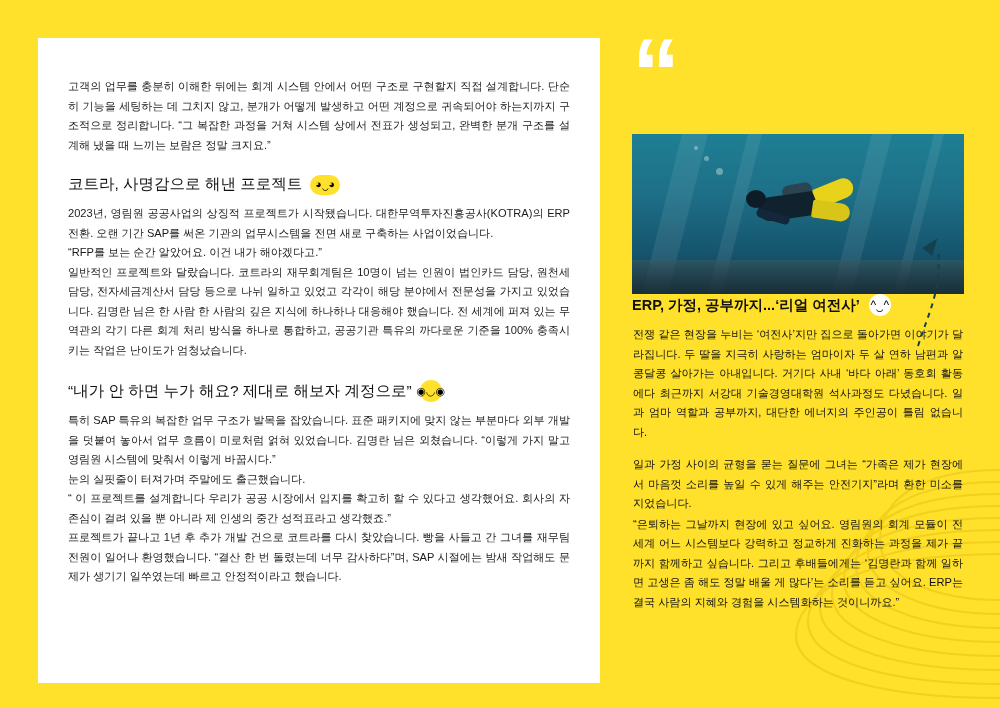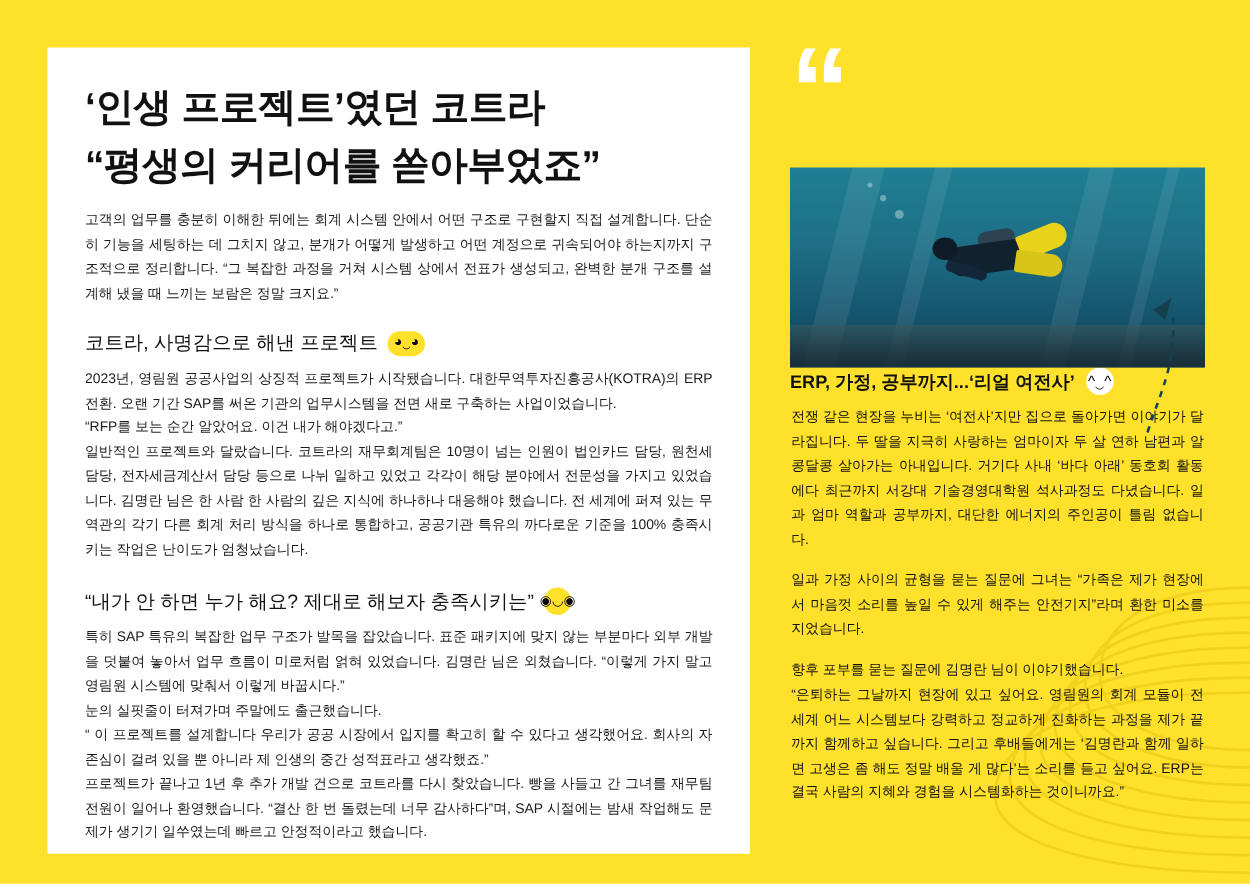--- a/index.html
+++ b/index.html
@@ -252,38 +252,34 @@
     <path d="M420 506 C 310 506, 264 542, 264 580 C 264 620, 336 642, 420 642"></path>
     <path d="M420 518 C 300 518, 252 556, 252 594 C 252 634, 328 656, 420 656"></path>
     <path d="M420 530 C 290 530, 240 570, 240 608 C 240 648, 320 670, 420 670"></path>
     <path d="M420 542 C 280 542, 228 584, 228 622 C 228 662, 312 684, 420 684"></path>
     <path d="M420 554 C 270 554, 216 598, 216 636 C 216 676, 304 698, 420 698"></path>
   </g>
 </svg>
 
 <div class="article-card">
 
-  <div class="headline">
-    <span class="line1">‘인생 프로젝트’였던 코트라</span>
-    <span class="line2">“평생의 커리어를 쏟아부었죠”</span>
-  </div>
 
   <p class="body-text para-gap">고객의 업무를 충분히 이해한 뒤에는 회계 시스템 안에서 어떤 구조로 구현할지 직접 설계합니다. 단순히 기능을 세팅하는 데 그치지 않고, 분개가 어떻게 발생하고 어떤 계정으로 귀속되어야 하는지까지 구조적으로 정리합니다. “그 복잡한 과정을 거쳐 시스템 상에서 전표가 생성되고, 완벽한 분개 구조를 설계해 냈을 때 느끼는 보람은 정말 크지요.”</p>
 
   <div class="sub-head-row">
     <span class="sub-head">코트라, 사명감으로 해낸 프로젝트</span>
     <span class="emoji-badge">◕‿◕</span>
   </div>
 
   <p class="body-text">2023년, 영림원 공공사업의 상징적 프로젝트가 시작됐습니다.  대한무역투자진흥공사(KOTRA)의 ERP 전환. 오랜 기간 SAP를 써온 기관의 업무시스템을 전면 새로 구축하는 사업이었습니다.</p>
   <p class="body-text">“RFP를 보는 순간 알았어요. 이건 내가 해야겠다고.”</p>
   <p class="body-text">일반적인 프로젝트와 달랐습니다. 코트라의 재무회계팀은 10명이 넘는 인원이 법인카드 담당, 원천세 담당, 전자세금계산서 담당 등으로 나뉘 일하고 있었고 각각이 해당 분야에서 전문성을 가지고 있었습니다. 김명란 님은 한 사람 한 사람의 깊은 지식에 하나하나 대응해야 했습니다. 전 세계에 퍼져 있는 무역관의 각기 다른 회계 처리 방식을 하나로 통합하고, 공공기관 특유의 까다로운 기준을 100% 충족시키는 작업은 난이도가 엄청났습니다.</p>
 
   <div class="quote-head-row">
-    <span class="sub-head">“내가 안 하면 누가 해요? 제대로 해보자 충족시키는”</span>
+    <span class="sub-head">“내가 안 하면 누가 해요? 제대로 해보자 계정으로”</span>
     <span class="emoji-badge round">◉◡◉</span>
   </div>
 
   <p class="body-text">특히 SAP 특유의 복잡한 업무 구조가 발목을 잡았습니다. 표준 패키지에 맞지 않는 부분마다 외부 개발을 덧붙여 놓아서 업무 흐름이 미로처럼 얽혀 있었습니다. 김명란 님은 외쳤습니다. “이렇게 가지 말고 영림원 시스템에 맞춰서 이렇게 바꿉시다.”</p>
   <p class="body-text">눈의 실핏줄이 터져가며 주말에도 출근했습니다.</p>
   <p class="body-text">“ 이 프로젝트를 설계합니다 우리가 공공 시장에서 입지를 확고히 할 수 있다고 생각했어요. 회사의 자존심이 걸려 있을 뿐 아니라 제 인생의 중간 성적표라고 생각했죠.”</p>
   <p class="body-text">프로젝트가 끝나고 1년 후 추가 개발 건으로 코트라를 다시 찾았습니다. 빵을 사들고 간 그녀를 재무팀 전원이 일어나 환영했습니다. “결산 한 번 돌렸는데 너무 감사하다”며, SAP 시절에는 밤새 작업해도 문제가 생기기 일쑤였는데 빠르고 안정적이라고 했습니다.</p>
 </div>
 
 <div class="right-col">
@@ -314,15 +310,14 @@
     <path d="M13 14 L 26 2 L 24 20 Z" fill="#14404f" transform="translate(14,-2) rotate(10)"></path>
   </svg>
 
   <div class="right-head-row">
     <span class="right-head">ERP, 가정, 공부까지...‘리얼 여전사’</span>
     <span class="smiley">^‿^</span>
   </div>
 
   <p class="right-text">전쟁 같은 현장을 누비는 ‘여전사’지만 집으로 돌아가면 이야기가 달라집니다. 두 딸을 지극히 사랑하는 엄마이자 두 살 연하 남편과 알콩달콩 살아가는 아내입니다. 거기다 사내 ‘바다 아래’ 동호회 활동에다 최근까지 서강대 기술경영대학원 석사과정도 다녔습니다. 일과 엄마 역할과 공부까지, 대단한 에너지의 주인공이 틀림 없습니다.</p>
   <p class="right-text" style="margin-top:13px;">일과 가정 사이의 균형을 묻는 질문에 그녀는 “가족은 제가 현장에서 마음껏 소리를 높일 수 있게 해주는 안전기지”라며 환한 미소를 지었습니다.</p>
-  <p class="right-text" style="margin-top:13px;">향후 포부를 묻는 질문에 김명란 님이 이야기했습니다.</p>
   <p class="right-text">“은퇴하는 그날까지 현장에 있고 싶어요. 영림원의 회계 모듈이 전 세계 어느 시스템보다 강력하고 정교하게 진화하는 과정을 제가 끝까지 함께하고 싶습니다. 그리고 후배들에게는 ‘김명란과 함께 일하면 고생은 좀 해도 정말 배울 게 많다’는 소리를 듣고 싶어요. ERP는 결국 사람의 지혜와 경험을 시스템화하는 것이니까요.”</p>
 </div>
 
 </body></html>

